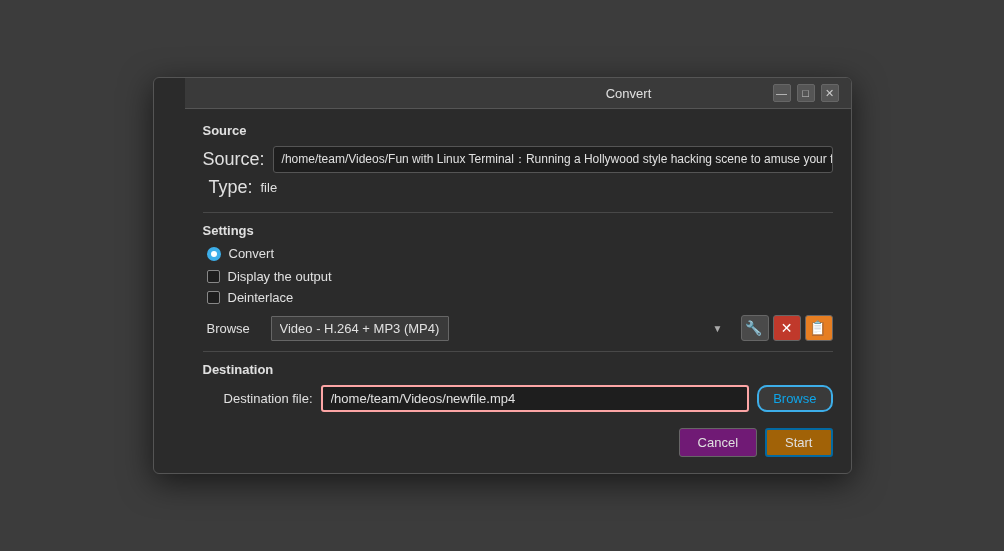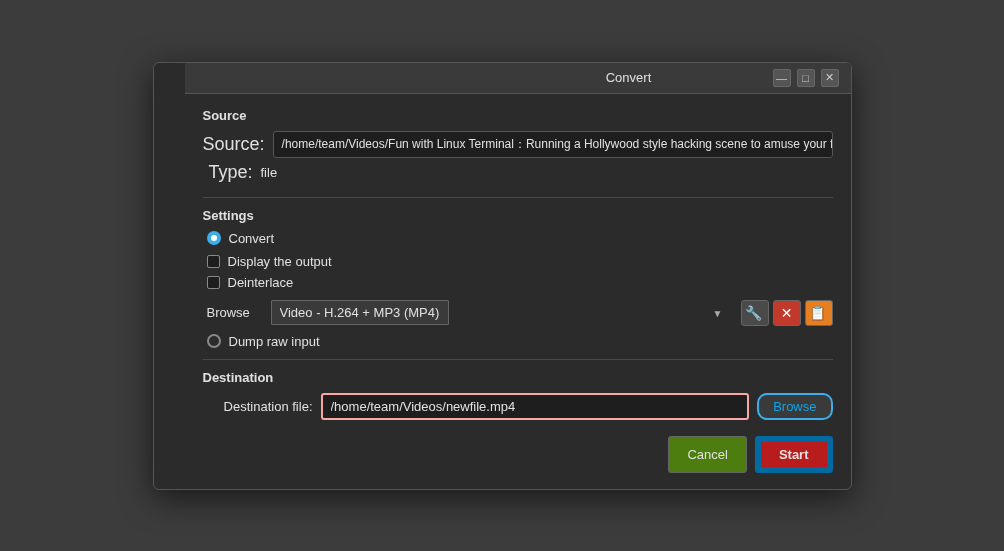--- a/index.html
+++ b/index.html
@@ -251,37 +251,36 @@
       font-size: 13px;
       cursor: pointer;
     }
     .footer-btns {
       display: flex;
       justify-content: flex-end;
       gap: 8px;
       margin-top: 16px;
     }
     .btn-cancel {
-      background: #4d7c0f;
+      background: #701a75;
       border: 1px solid #666;
       border-radius: 3px;
       color: #e0e0e0;
       padding: 5px 18px;
       font-size: 13px;
       cursor: pointer;
     }
     .btn-start {
-      background: #b91c1c;
-      border: 6px solid #0369a1;
+      background: #a16207;
+      border: 2px solid #0369a1;
       border-radius: 3px;
       color: #e0e0e0;
       padding: 5px 18px;
       font-size: 13px;
       cursor: pointer;
-      font-weight: bold;
     }
   </style>
 </head>
 <body>
 
 <div class="window">
 
   <div class="titlebar">
     <div class="titlebar-spacer"></div>
     <div class="titlebar-title">Convert</div>
@@ -329,24 +328,20 @@
       <div class="profile-row">
         <span class="profile-label">Browse</span>
         <div class="profile-select-wrapper">
           <select class="profile-select"><option>Video - H.264 + MP3 (MP4)</option></select>
         </div>
         <div class="profile-btn profile-btn-wrench">🔧</div>
         <div class="profile-btn profile-btn-delete">✕</div>
         <div class="profile-btn profile-btn-add">📋</div>
       </div>
 
-      <div class="radio-row">
-        <div class="radio-input unchecked"></div>
-        <span>Dump raw input</span>
-      </div>
     </div>
 
     <hr class="divider">
 
     <div class="destination-section">
       <div class="section-title">Destination</div>
       <div class="dest-row">
         <span class="dest-label">Destination file:</span>
         <input class="dest-input" type="text" value="/home/team/Videos/newfile.mp4" style="">
         <button class="browse-btn">Browse</button>

